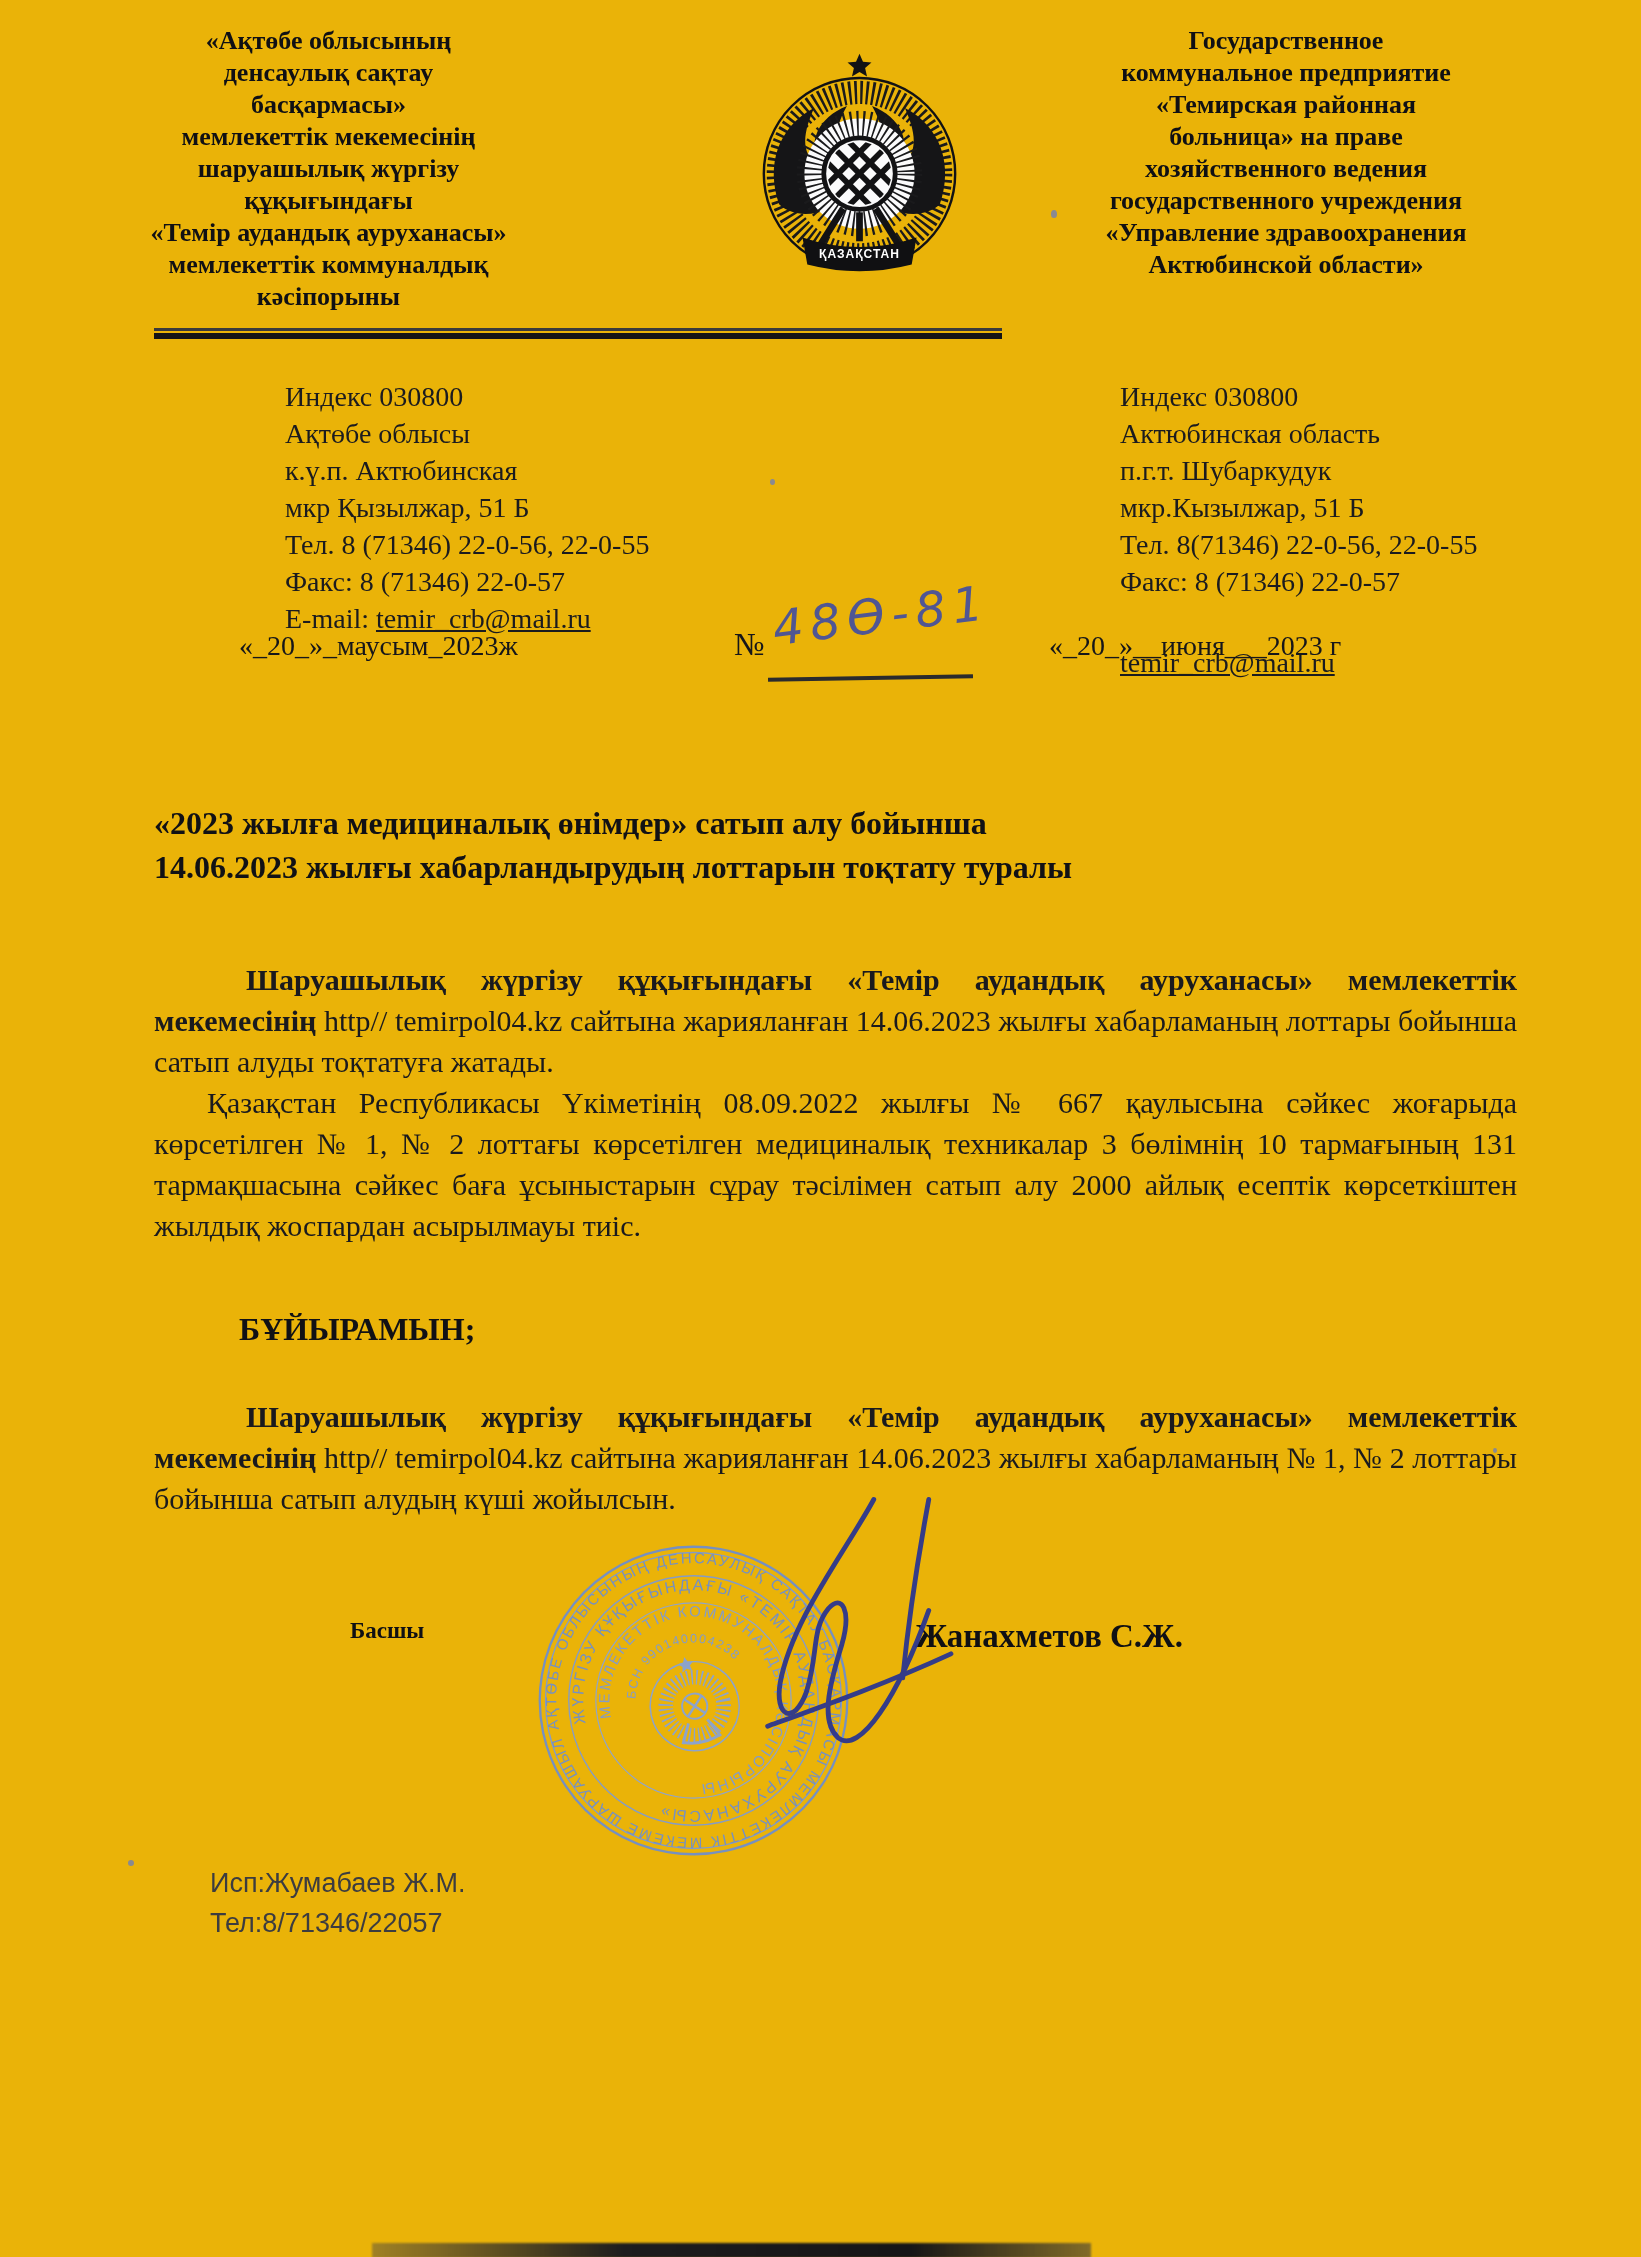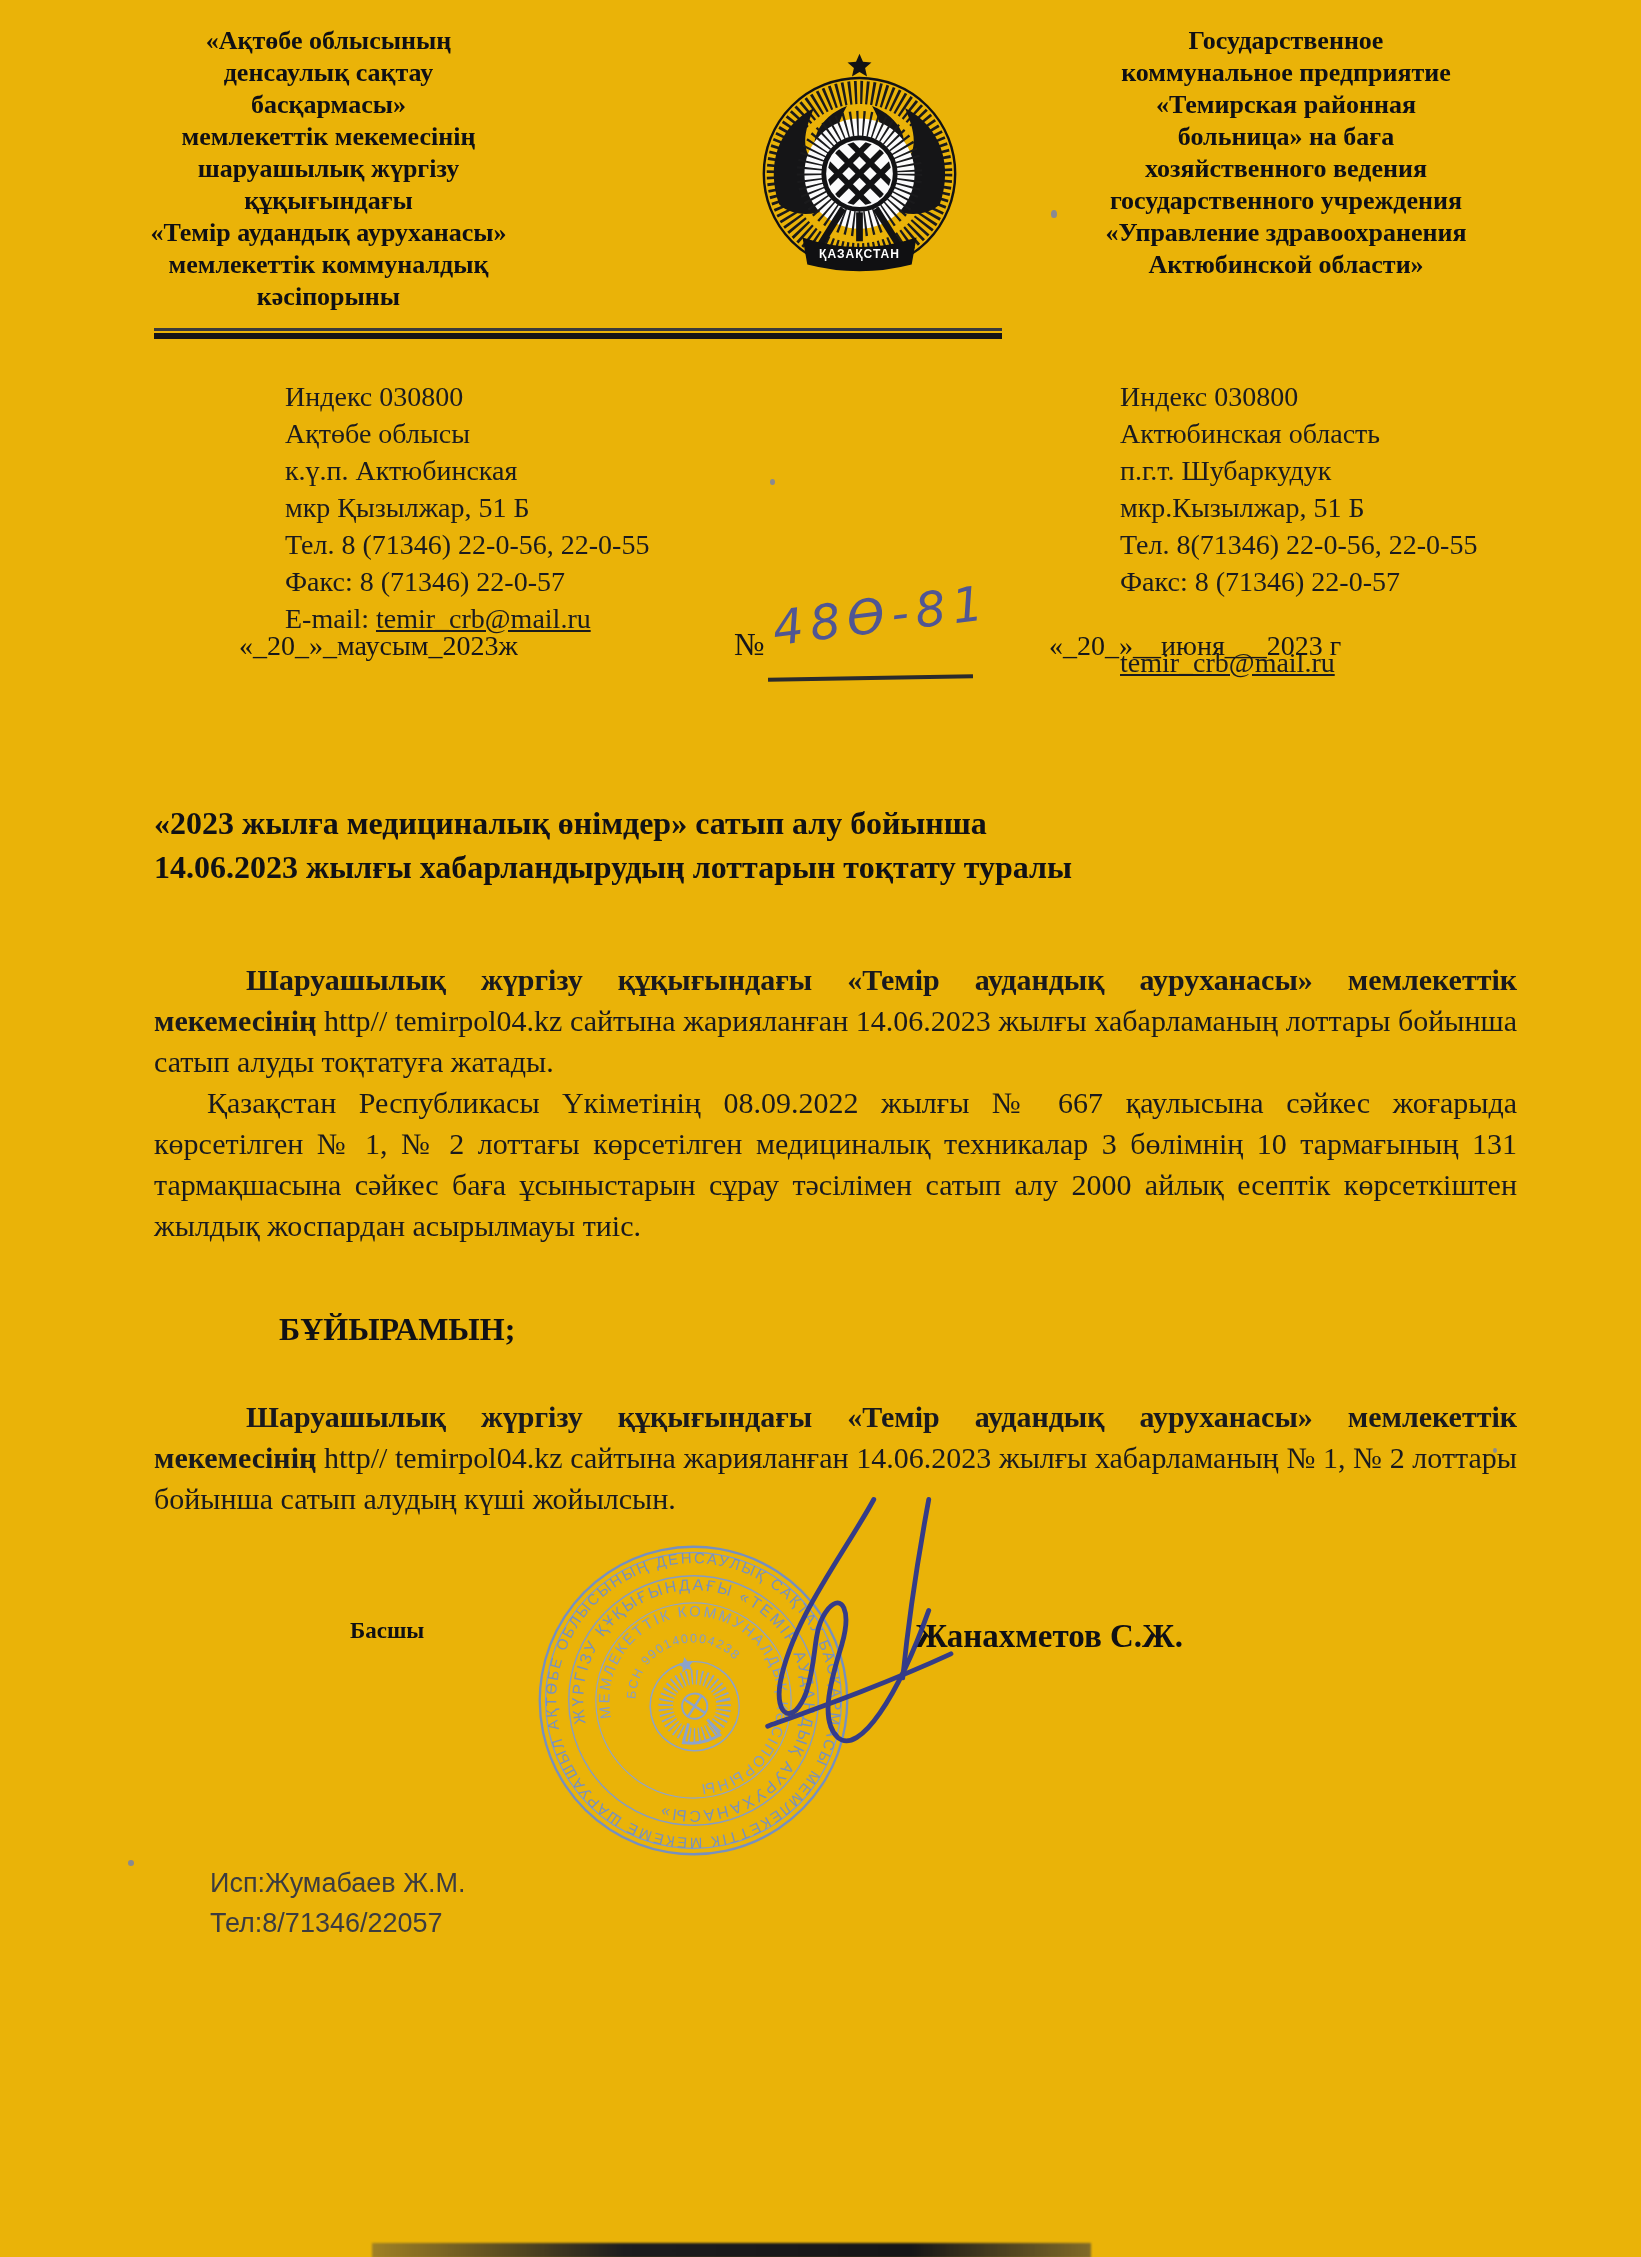--- a/index.html
+++ b/index.html
@@ -47,21 +47,21 @@
   .title{
     position:absolute;left:154px;top:801px;width:1255px;
     font-weight:bold;font-size:32px;line-height:44px;color:#111115;
   }
   
   .bodytext{position:absolute;left:154px;top:959px;width:1363px;
     font-size:30px;line-height:41px;text-align:justify;color:#1a1a1e;}
   .bodytext p{margin:0;}
   .ind-lg{text-indent:92px;}
   .ind-sm{text-indent:53px;}
-  .order-word{position:absolute;left:239px;top:1311px;font-weight:bold;font-size:32px;color:#111115;margin-left:40px;}
+  .order-word{position:absolute;left:239px;top:1311px;font-weight:bold;font-size:32px;color:#111115;}
   .body3{position:absolute;left:154px;top:1396px;width:1363px;
     font-size:30px;line-height:41px;text-align:justify;color:#1a1a1e;}
   .body3 p{margin:0;}
   
   .sig-role{position:absolute;left:350px;top:1618px;font-weight:bold;font-size:23px;color:#101014;z-index:3;}
   .sig-name{position:absolute;left:915px;top:1618px;font-weight:bold;font-size:33px;color:#101014;z-index:3;}
   .stamp{position:absolute;left:533px;top:1540px;width:321px;height:321px;z-index:2;opacity:.93;}
   .ink{position:absolute;left:676px;top:1485px;width:328px;height:328px;z-index:4;}
   
   .footer{
@@ -123,21 +123,21 @@
       <line x1="105" y1="170" x2="105" y2="200"></line>
     </g>
     <path d="M46 196 Q105 216 164 196 L159 224 Q105 238 51 224 Z" fill="#101012"></path>
     <text x="105" y="217" text-anchor="middle" font-size="12.5" letter-spacing="1" fill="#ffffff" font-family="Liberation Sans, sans-serif" font-weight="bold">ҚАЗАҚСТАН</text>
   </svg>
 
   <div class="hdr-right">
     <div>Государственное</div>
     <div>коммунальное  предприятие</div>
     <div>«Темирская районная</div>
-    <div>больница» на баға</div>
+    <div>больница» на праве</div>
     <div>хозяйственного ведения</div>
     <div>государственного учреждения</div>
     <div>«Управление здравоохранения</div>
     <div>Актюбинской области»</div>
   </div>
 
   <div class="rule">
     <div class="thin"></div>
       <div class="gap"></div>
       <div class="thick"></div>

